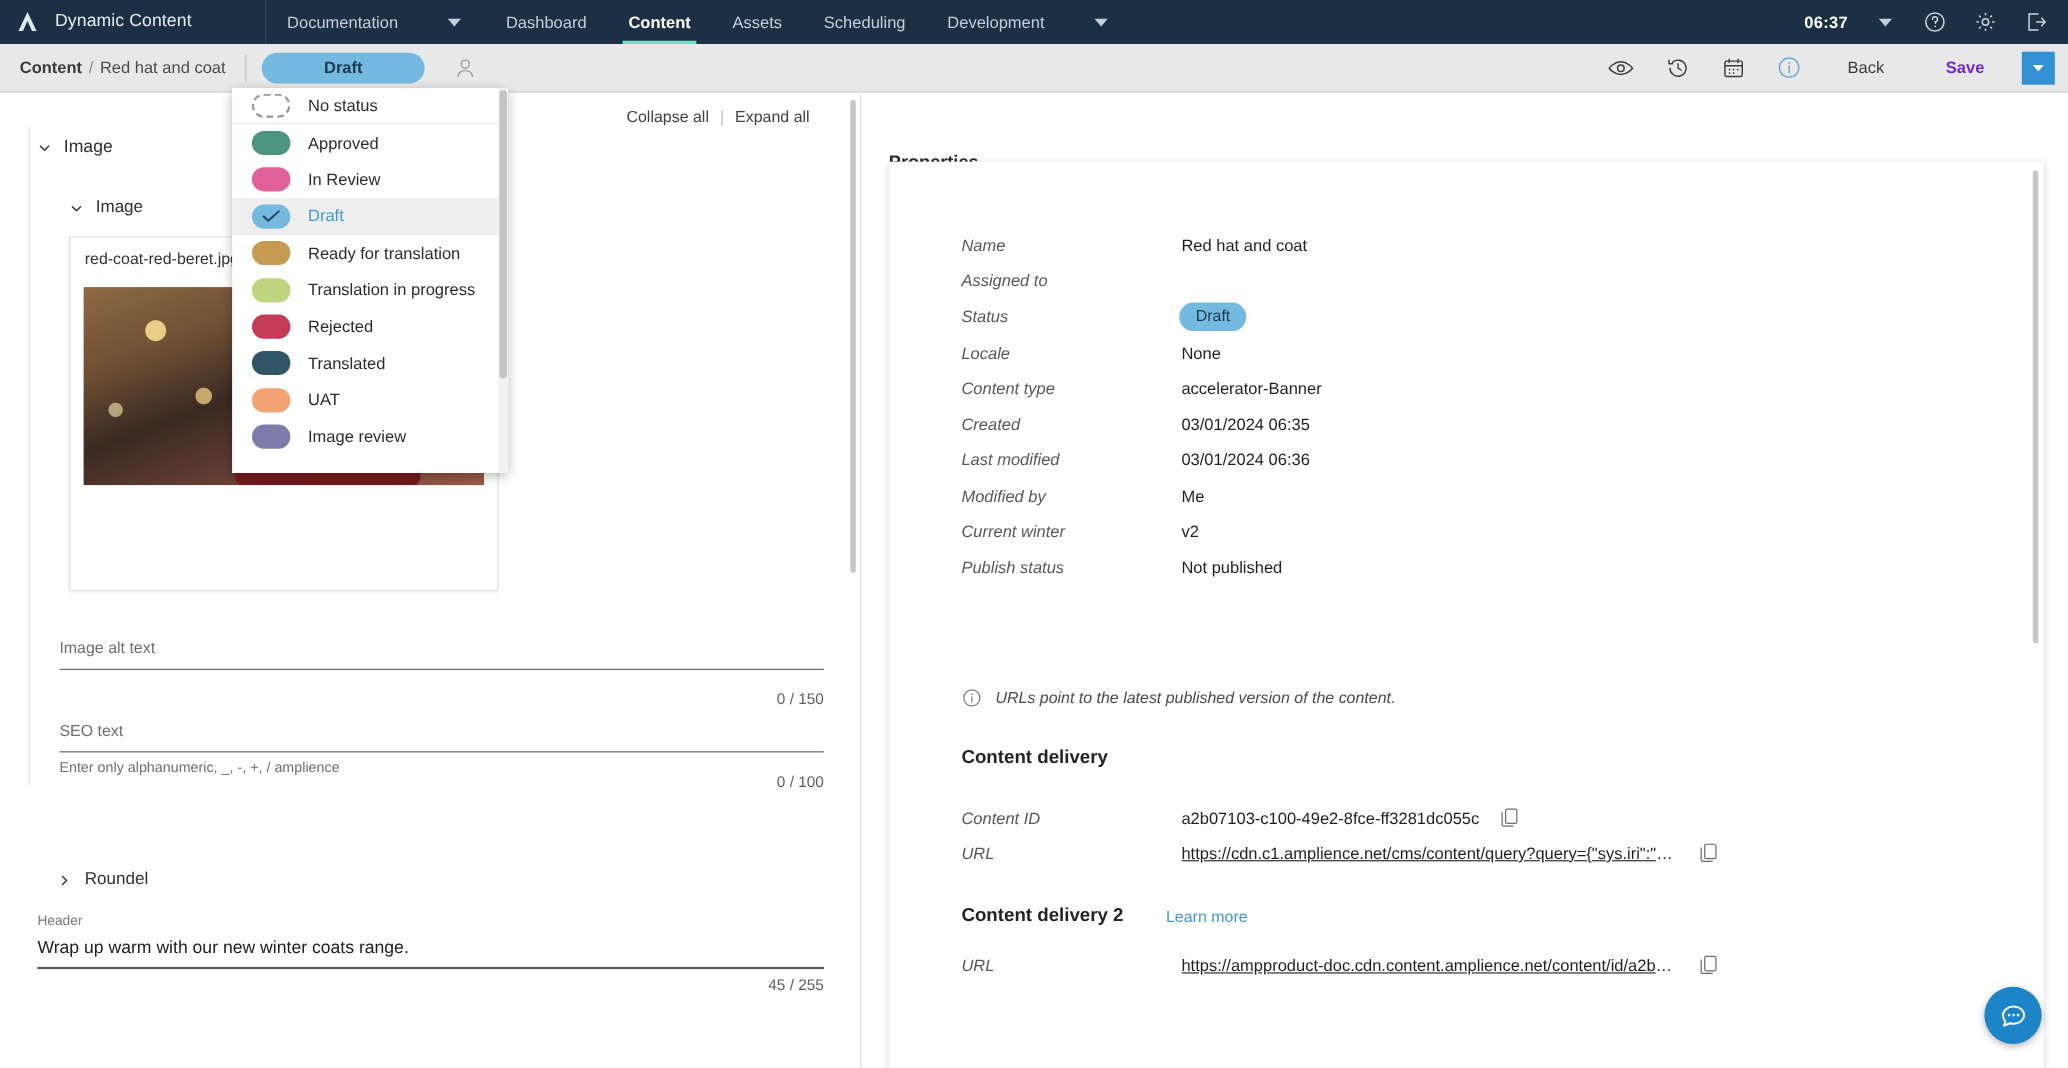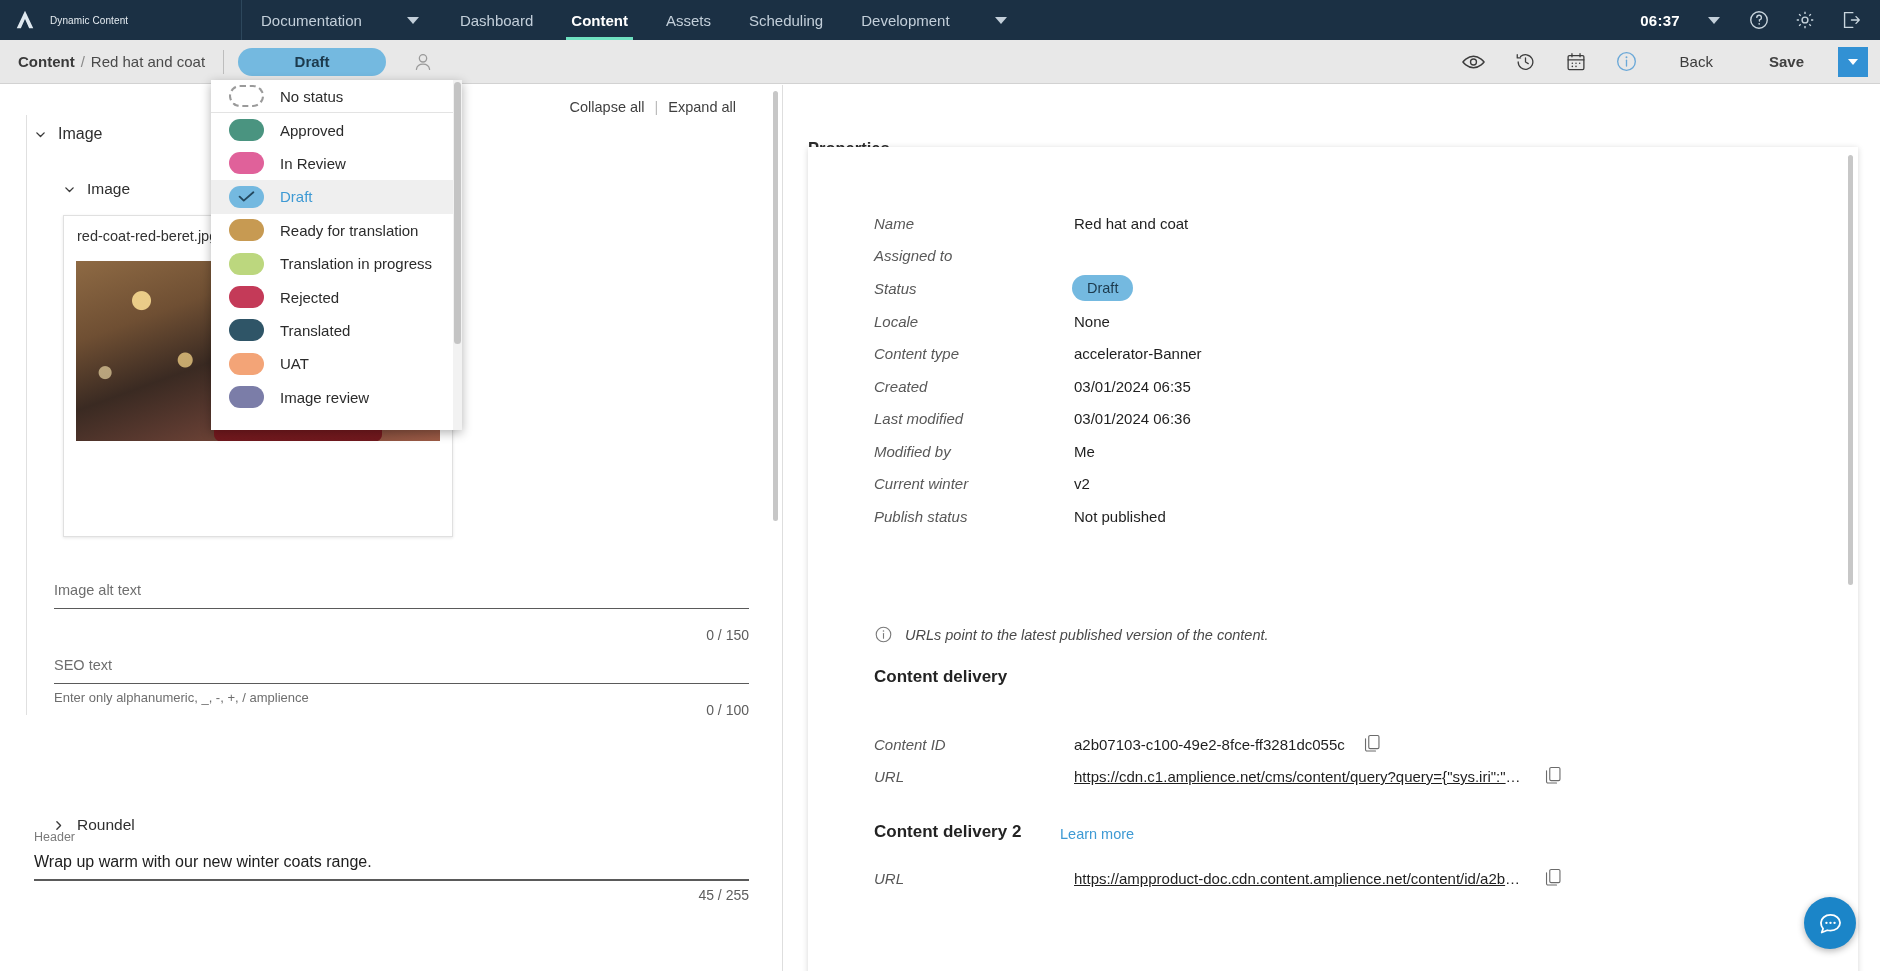--- a/index.html
+++ b/index.html
@@ -14,21 +14,21 @@
   .topnav {
     position: absolute; top: 0; left: 0; width: 1880px; height: 40px;
     background: #1b3044; display: flex; align-items: center;
     color: #d7dfe6;
   }
   .brand {
     display: flex; align-items: center; height: 40px;
     padding: 0 18px 0 14px; border-right: 1px solid #2d475c; min-width: 242px;
   }
   .brand-logo { width: 22px; height: 22px; margin-right: 14px; flex: none; }
-  .brand-name { font-size: 10px; color: #e7edf2; letter-spacing: .1px; }
+  .brand-name { font-size: 16px; color: #e7edf2; letter-spacing: .1px; }
   .nav-item {
     height: 40px; display: flex; align-items: center; padding: 0 19px;
     font-size: 15px; color: #c3cfda; position: relative; cursor: pointer;
   }
   .nav-item.active { color: #ffffff; font-weight: bold; }
   .nav-item.active::after {
     content: ""; position: absolute; left: 14px; right: 14px; bottom: 0;
     height: 3px; background: #6fe0c1;
   }
   .caret-dn {
@@ -57,21 +57,21 @@
     color: #1c3a4d; font-size: 15px; font-weight: bold;
     display: flex; align-items: center; justify-content: center; cursor: pointer;
   }
   .person-ic { margin-left: 26px; cursor: pointer; display: flex; }
   .sub-spacer { flex: 1 1 auto; }
   .sb-icon { margin: 0 14px; cursor: pointer; display: flex; }
   .back-btn {
     font-size: 15px; color: #3b3b3b; margin: 0 22px 0 28px; cursor: pointer;
   }
   .save-btn {
-    font-size: 15px; color: #404040; font-weight: bold;
+    font-size: 15px; color: #6d28d9; font-weight: bold;
     padding: 0 34px; height: 30px; display: flex; align-items: center; cursor: default;
   }
   .save-caret {
     width: 30px; height: 30px; background: #3291d4; margin-right: 12px;
     display: flex; align-items: center; justify-content: center; cursor: pointer;
   }
   .save-caret i {
     width: 0; height: 0; border-left: 5px solid transparent;
     border-right: 5px solid transparent; border-top: 6px solid #ffffff; display: block;
   }
@@ -143,21 +143,21 @@
   .field .line { margin-top: 10px; height: 1px; background: #5a5a5a; }
   .field .line.thick { height: 2px; background: #5a5a5a; }
   .field .helper { font-size: 13px; color: #6e6e6e; margin-top: 6px; }
   .field .count {
     position: absolute; right: 0; font-size: 14px; color: #5d5d5d;
   }
   .field .value { font-size: 16px; color: #202020; }
   .field .caplbl { font-size: 12.5px; color: #7a7a7a; }
 
   .acc-collapsed {
-    position: absolute; left: 52px; display: flex; align-items: center; gap: 12px; cursor: pointer; margin-top: 25px;
+    position: absolute; left: 52px; display: flex; align-items: center; gap: 12px; cursor: pointer;
   }
   .acc-collapsed .ttl { font-size: 15.5px; color: #2f2f2f; }
 
   
   .dropdown {
     position: absolute; left: 211px; top: 80px; width: 251px; height: 350px;
     background: #ffffff; box-shadow: 0 3px 10px rgba(0,0,0,.30); z-index: 60;
     overflow: hidden;
   }
   .dd-list { position: absolute; inset: 0 8px 0 0; }
@@ -511,21 +511,21 @@
 
     <div class="note" style="top:478px">
       <svg width="19" height="19" viewBox="0 0 24 24" fill="none" stroke="#7a7a7a" stroke-width="1.4">
         <circle cx="12" cy="12" r="9.2"></circle>
         <path d="M12 10.7v6" stroke-linecap="round"></path>
         <circle cx="12" cy="7.6" r="1" fill="#7a7a7a" stroke="none"></circle>
       </svg>
       <span class="txt">URLs point to the latest published version of the content.</span>
     </div>
 
-    <div class="sec-h" style="top:520px">Content delivery</div>
+    <div class="sec-h" style="top:532px">Content delivery</div>
 
     <div class="prow" style="top:589px">
       <span class="k">Content ID</span>
       <span class="v">a2b07103-c100-49e2-8fce-ff3281dc055c</span>
       <span class="copyic" style="left:490px;top:-2px">
         <svg width="17" height="19" viewBox="0 0 20 22" fill="none" stroke="#6b6b6b" stroke-width="1.3">
           <rect x="5.6" y="1.6" width="12" height="15.4" rx="1.6"></rect>
           <path d="M13.6 19.8H3.4a1.6 1.6 0 0 1-1.6-1.6V5.4" stroke-linecap="round"></path>
         </svg>
       </span>

